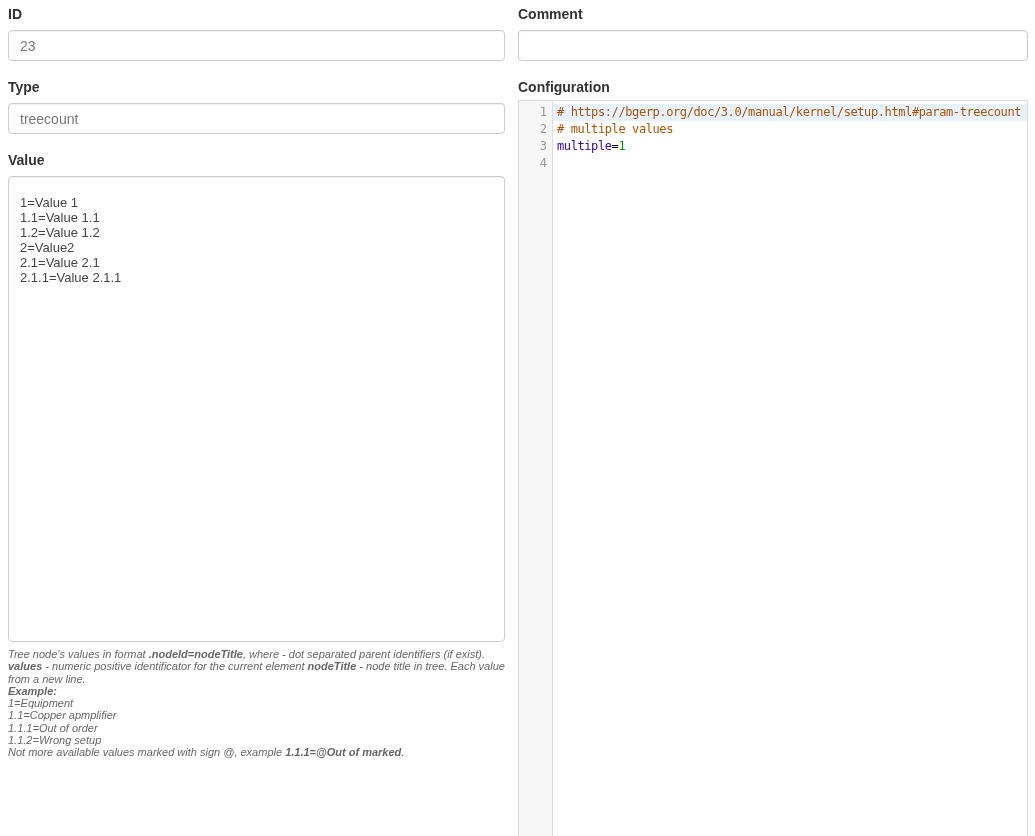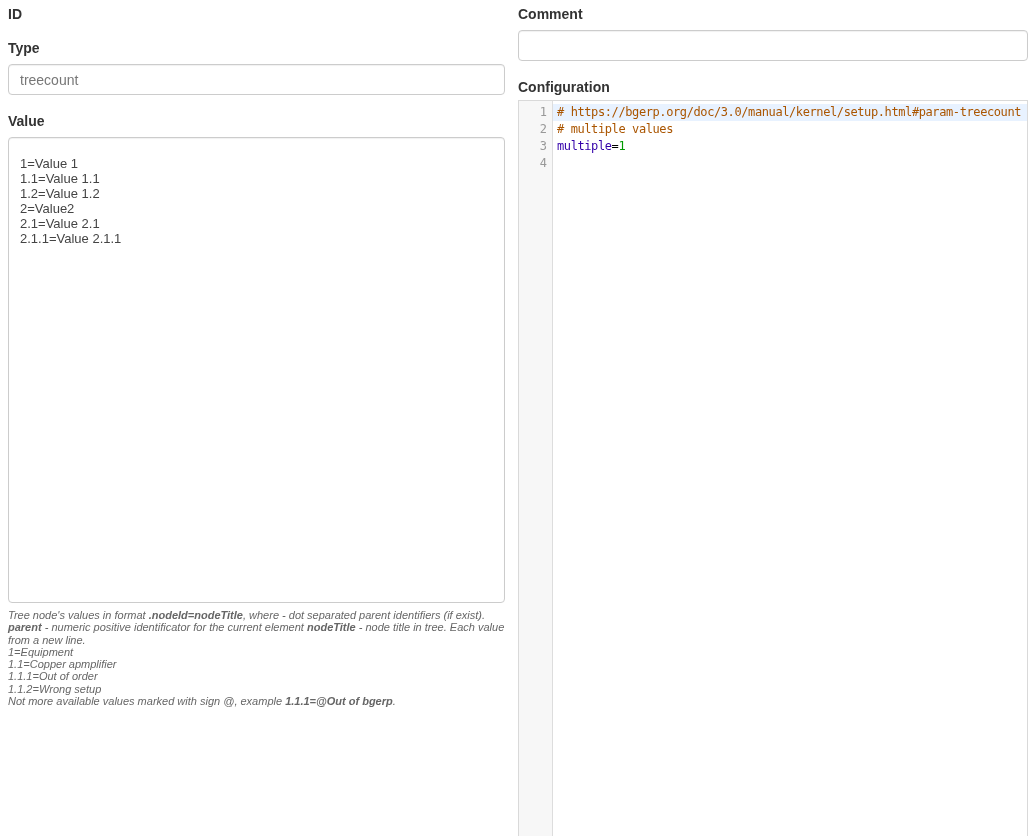--- a/index.html
+++ b/index.html
@@ -120,45 +120,47 @@
 </style>
 </head>
 <body>
 
 <div class="page">
 
   <div class="col-left">
 
     <div class="form-group">
       <label class="field-label">ID</label>
+      <input class="text-input muted" type="text" readonly="" value="23" style="">
     </div>
 
 
     <div class="form-group">
       <label class="field-label">Type</label>
       <input class="text-input muted" type="text" readonly="" value="treecount" style="">
     </div>
 
     <div class="form-group values-group">
       <label class="field-label">Value</label>
       <textarea class="values-area" spellcheck="false" style="">1=Value 1
 1.1=Value 1.1
 1.2=Value 1.2
 2=Value2
 2.1=Value 2.1
 2.1.1=Value 2.1.1</textarea>
     </div>
 
     <div class="help-text">
-        <div class="help-line"><span>Tree node's values in format </span><b>.nodeId=nodeTitle</b><span>, where - dot separated parent identifiers (if exist). </span><b>parent</b><span> - numeric positive identificator for the current element </span><b>nodeTitle</b><span> - node title in tree. Each value from a new line.</span></div>
+        <div class="help-line"><span>Tree node's values in format </span><b>.nodeId=nodeTitle</b><span>, where - dot separated parent identifiers (if exist). </span><b>values</b><span> - numeric positive identificator for the current element </span><b>nodeTitle</b><span> - node title in tree. Each value from a new line.</span></div>
+        <div class="help-line"><b>Example:</b></div>
         <div class="help-line"><span>1=Equipment</span></div>
         <div class="help-line"><span>1.1=Copper apmplifier</span></div>
         <div class="help-line"><span>1.1.1=Out of order</span></div>
         <div class="help-line"><span>1.1.2=Wrong setup</span></div>
-        <div class="help-line"><span>Not more available values marked with sign @, example </span><b>1.1.1=@Out of bgerp</b><span>.</span></div>
+        <div class="help-line"><span>Not more available values marked with sign @, example </span><b>1.1.1=@Out of marked</b><span>.</span></div>
       </div>
   </div>
 
   <div class="col-right">
 
     <div class="form-group">
       <label class="field-label">Comment</label>
       <input class="text-input" type="text" value="" style="">
     </div>
 

